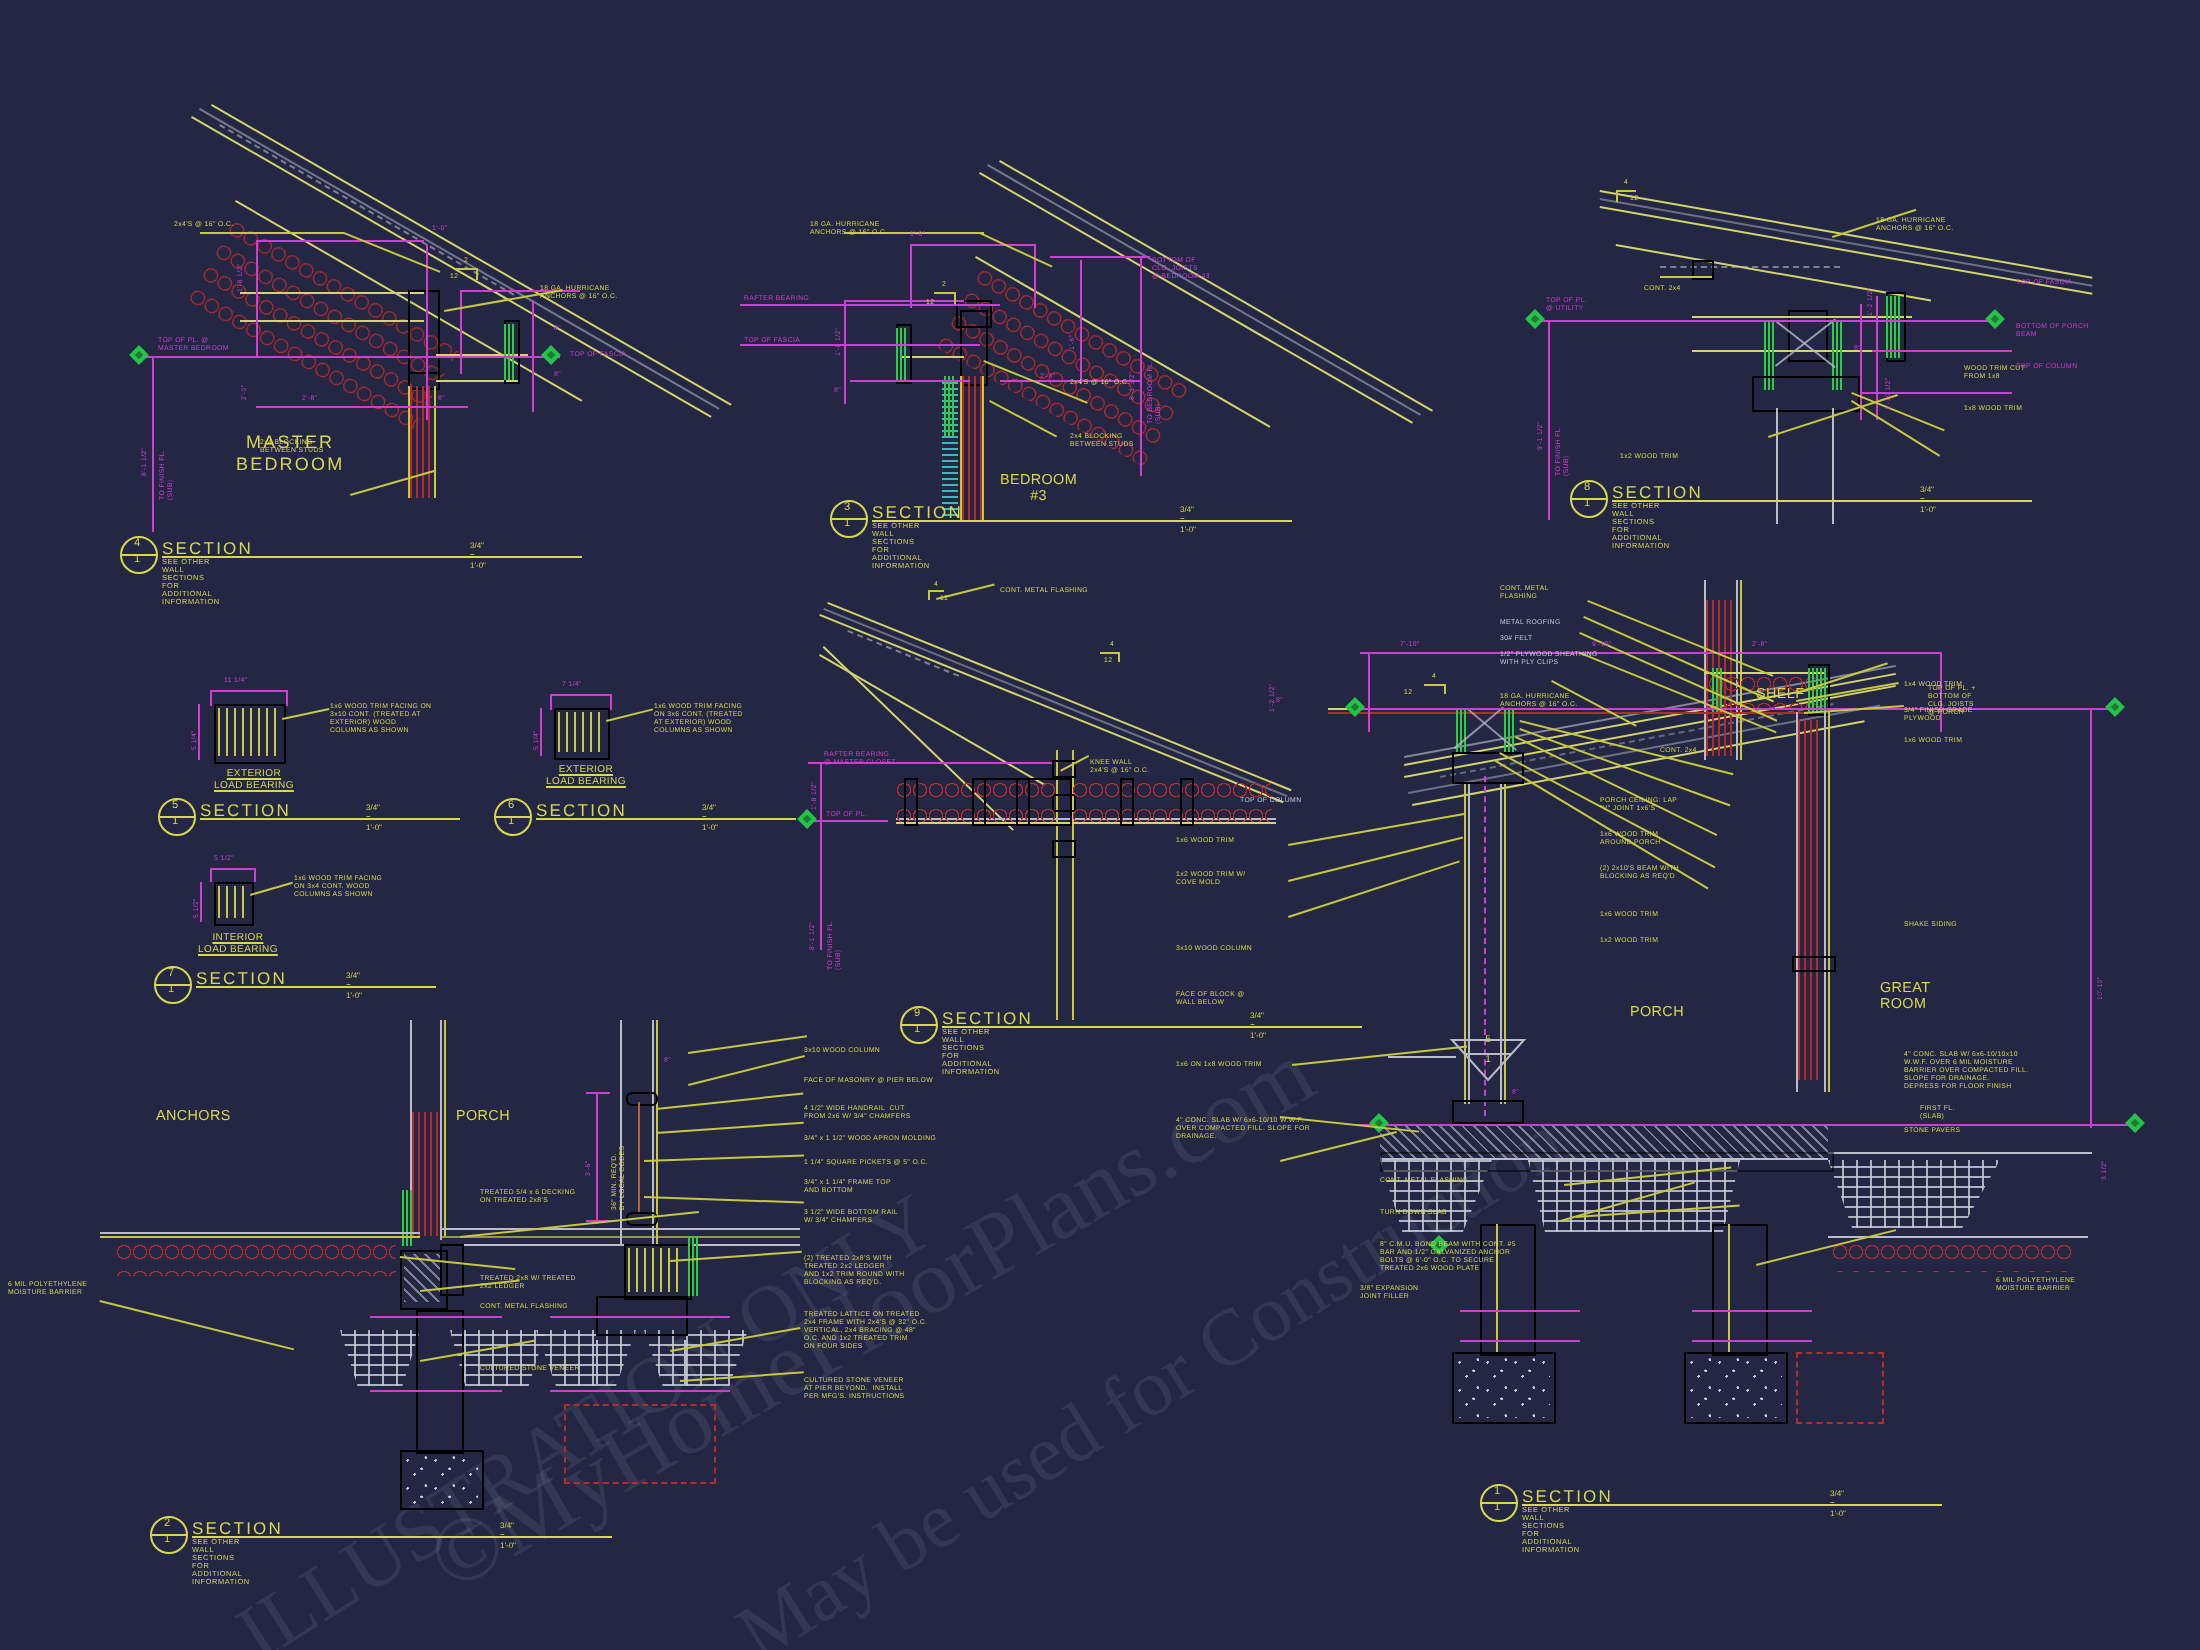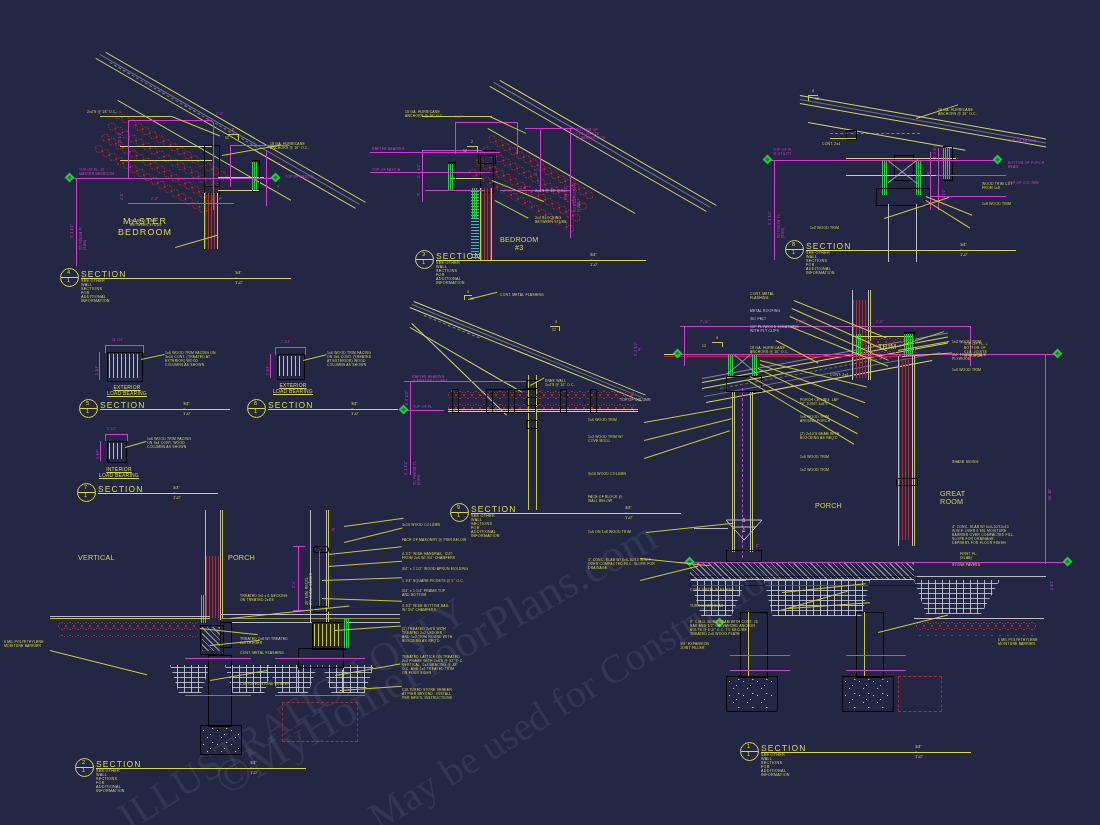--- a/index.html
+++ b/index.html
@@ -529,21 +529,21 @@
     <div class="ln yl" style="left:294px;top:16px;width:60px;transform:rotate(-8deg);"></div>
     <div class="ln yl" style="left:294px;top:32px;width:60px;transform:rotate(-14deg);"></div>
     <div class="ln yl" style="left:278px;top:44px;width:74px;transform:rotate(-6deg);"></div>
     <div class="ln yl" style="left:278px;top:56px;width:74px;transform:rotate(-4deg);"></div>
     <div class="ln yl" style="left:272px;top:70px;width:80px;transform:rotate(-2deg);"></div>
     <div class="ln yl" style="left:272px;top:88px;width:80px;transform:rotate(2deg);"></div>
     <div class="ln yl" style="left:285px;top:120px;width:66px;transform:rotate(-4deg);"></div>
     <div class="ln yl" style="left:285px;top:165px;width:66px;transform:rotate(-10deg);"></div>
     <div class="ln yl" style="left:290px;top:180px;width:62px;transform:rotate(-4deg);"></div>
 
-    <div class="t ty s7" style="left:28px;top:44px;">VERTICAL</div>
+    <div class="t ty s7" style="left:28px;top:44px;">ANCHORS</div>
     <div class="t ty s7" style="left:178px;top:44px;">PORCH</div>
 
     <div class="t ty tiny" style="left:-46px;top:130px;">6 MIL POLYETHYLENE
 MOISTURE BARRIER</div>
 
     <div class="t ty tiny" style="left:190px;top:84px;">TREATED 5/4 x 6 DECKING
 ON TREATED 2x8'S</div>
     <div class="t ty tiny" style="left:190px;top:127px;">TREATED 2x8 W/ TREATED
 2x2 LEDGER</div>
     <div class="t ty tiny" style="left:190px;top:141px;">CONT. METAL FLASHING</div>
@@ -701,21 +701,21 @@
     <div class="t ty tiny" style="left:120px;top:12px;">CONT. METAL
 FLASHING</div>
     <div class="t tw tiny" style="left:120px;top:29px;">METAL ROOFING</div>
     <div class="t tw tiny" style="left:120px;top:37px;">30# FELT</div>
     <div class="t tw tiny" style="left:120px;top:45px;">1/2" PLYWOOD SHEATHING
 WITH PLY CLIPS</div>
     <div class="t ty tiny" style="left:120px;top:66px;">18 GA. HURRICANE
 ANCHORS @ 16" O.C.</div>
     <div class="t ty tiny" style="left:200px;top:93px;">CONT. 2x4</div>
 
-    <div class="t ty s7" style="left:248px;top:63px;">TRIM</div>
+    <div class="t ty s7" style="left:248px;top:63px;">SHELF</div>
     <div class="t ty s7" style="left:185px;top:222px;">PORCH</div>
     <div class="t ty s7" style="left:310px;top:210px;">GREAT
 ROOM</div>
 
     <div class="t ty tiny" style="left:170px;top:118px;">PORCH CEILING: LAP
 "V" JOINT 1x6'S</div>
     <div class="t ty tiny" style="left:170px;top:135px;">1x6 WOOD TRIM
 AROUND PORCH</div>
     <div class="t ty tiny" style="left:170px;top:152px;">(2) 2x10'S BEAM WITH
 BLOCKING AS REQ'D</div>

